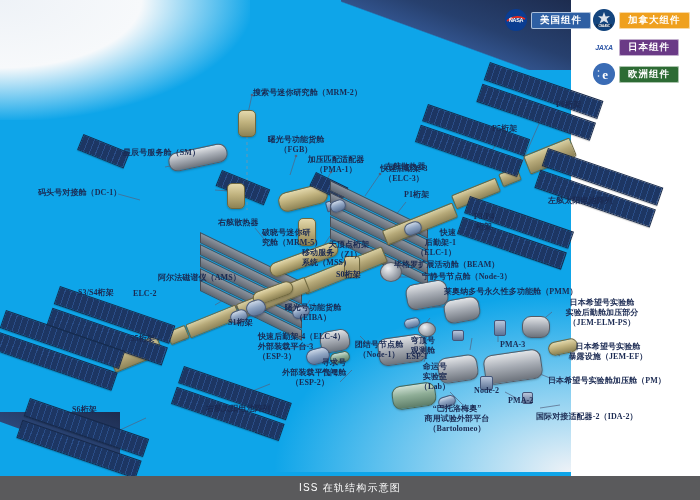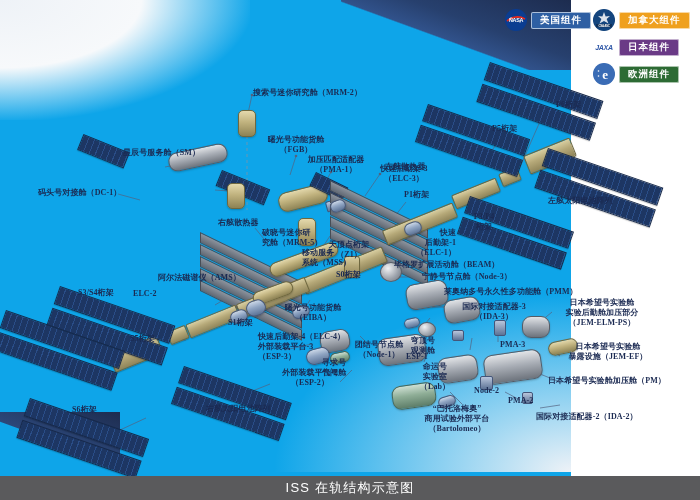--- a/index.html
+++ b/index.html
@@ -38,21 +38,21 @@
   .badge-esa{background:#3a6cb5;}
   .legend-chip{
     color:#fff;font-size:9.5px;letter-spacing:1px;
     padding:2px 9px;border-radius:2px;white-space:nowrap;
     font-family:"Liberation Serif",serif;font-weight:bold;
     box-shadow:0 0 0 1px rgba(255,255,255,.6) inset;}
 
   
   #caption-bar{position:absolute;left:0;bottom:0;width:700px;height:24px;
     background:#5a5a5c;display:flex;align-items:center;justify-content:center;}
-  #caption-bar span{color:#fff;font-size:13px;letter-spacing:1.2px;
+  #caption-bar span{color:#fff;font-size:10px;letter-spacing:1.2px;
      font-family:"Liberation Sans",sans-serif;}
 
   
   .lbl{position:absolute;color:#1b2a52;font-size:8px;line-height:1.22;
        font-family:"Liberation Serif","DejaVu Serif",serif;white-space:pre;font-weight:bold;
        letter-spacing:.1px;}
   .lbl.c{text-align:center;}
   .lbl.r{text-align:right;}
 
   
@@ -329,22 +329,20 @@
   <div class="lbl c" style="left:464px;top:212px;width:40px;">P3/P4
 桁架</div>
   <div class="lbl c" style="left:408px;top:228px;width:48px;text-align:right;">快速
 后勤架-1
 （ELC-1）</div>
   <div class="lbl c" style="left:318px;top:240px;width:62px;">天顶点桁架
 （Z1）</div>
   <div class="lbl" style="left:394px;top:260px;">毕格罗扩展活动舱（BEAM）</div>
   <div class="lbl" style="left:422px;top:272px;">宁静号节点舱（Node-3）</div>
   <div class="lbl" style="left:444px;top:287px;">莱奥纳多号永久性多功能舱（PMM）</div>
-  <div class="lbl c" style="left:452px;top:302px;width:84px;">国际对接适配器-3
-（IDA-3）</div>
   <div class="lbl c" style="left:548px;top:298px;width:108px;">日本希望号实验舱
 实验后勤舱加压部分
 （JEM-ELM-PS）</div>
   <div class="lbl c" style="left:556px;top:342px;width:104px;">日本希望号实验舱
 暴露设施（JEM-EF）</div>
   <div class="lbl" style="left:548px;top:376px;">日本希望号实验舱加压舱（PM）</div>
   <div class="lbl" style="left:150px;top:273px;padding-left:8px;">阿尔法磁谱仪（AMS）</div>
   <div class="lbl" style="left:78px;top:288px;">S3/S4桁架</div>
   <div class="lbl" style="left:133px;top:289px;">ELC-2</div>
   <div class="lbl" style="left:130px;top:334px;">S5桁架</div>

